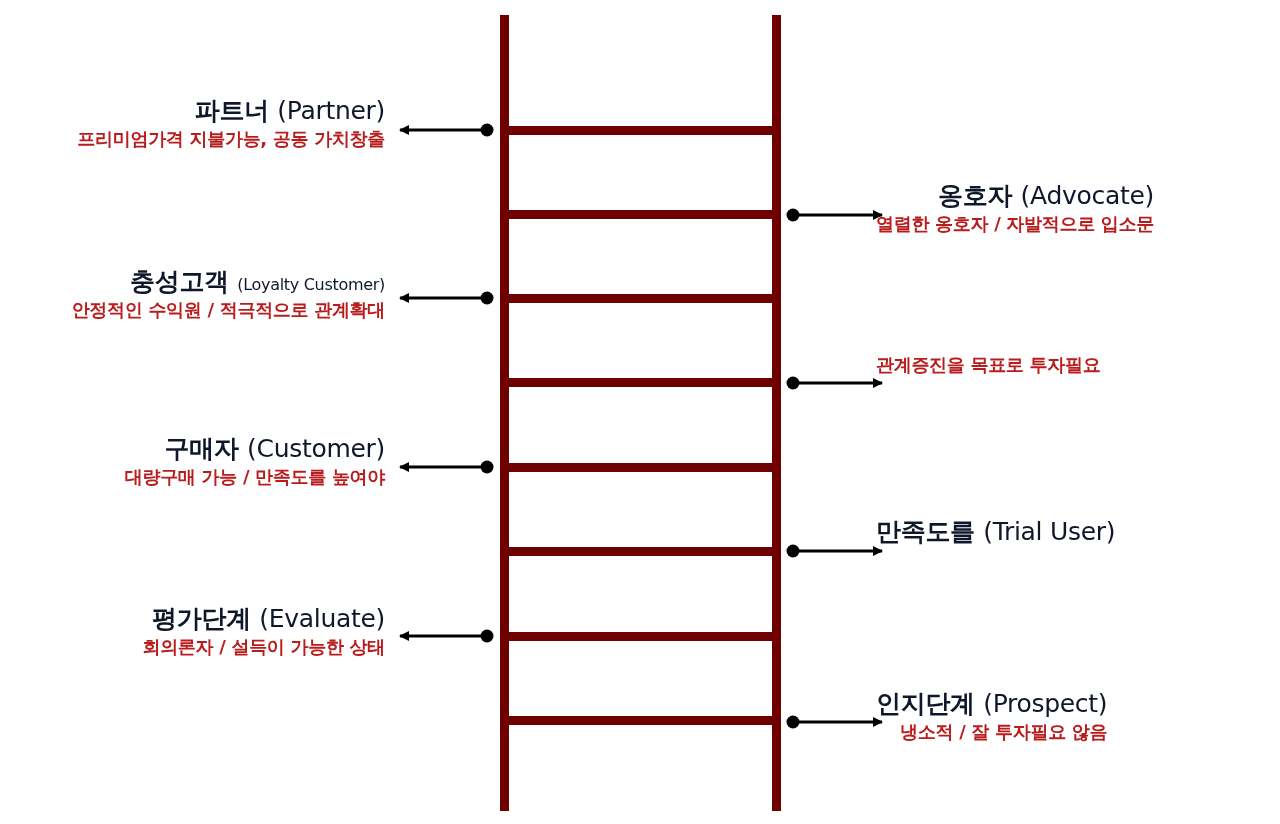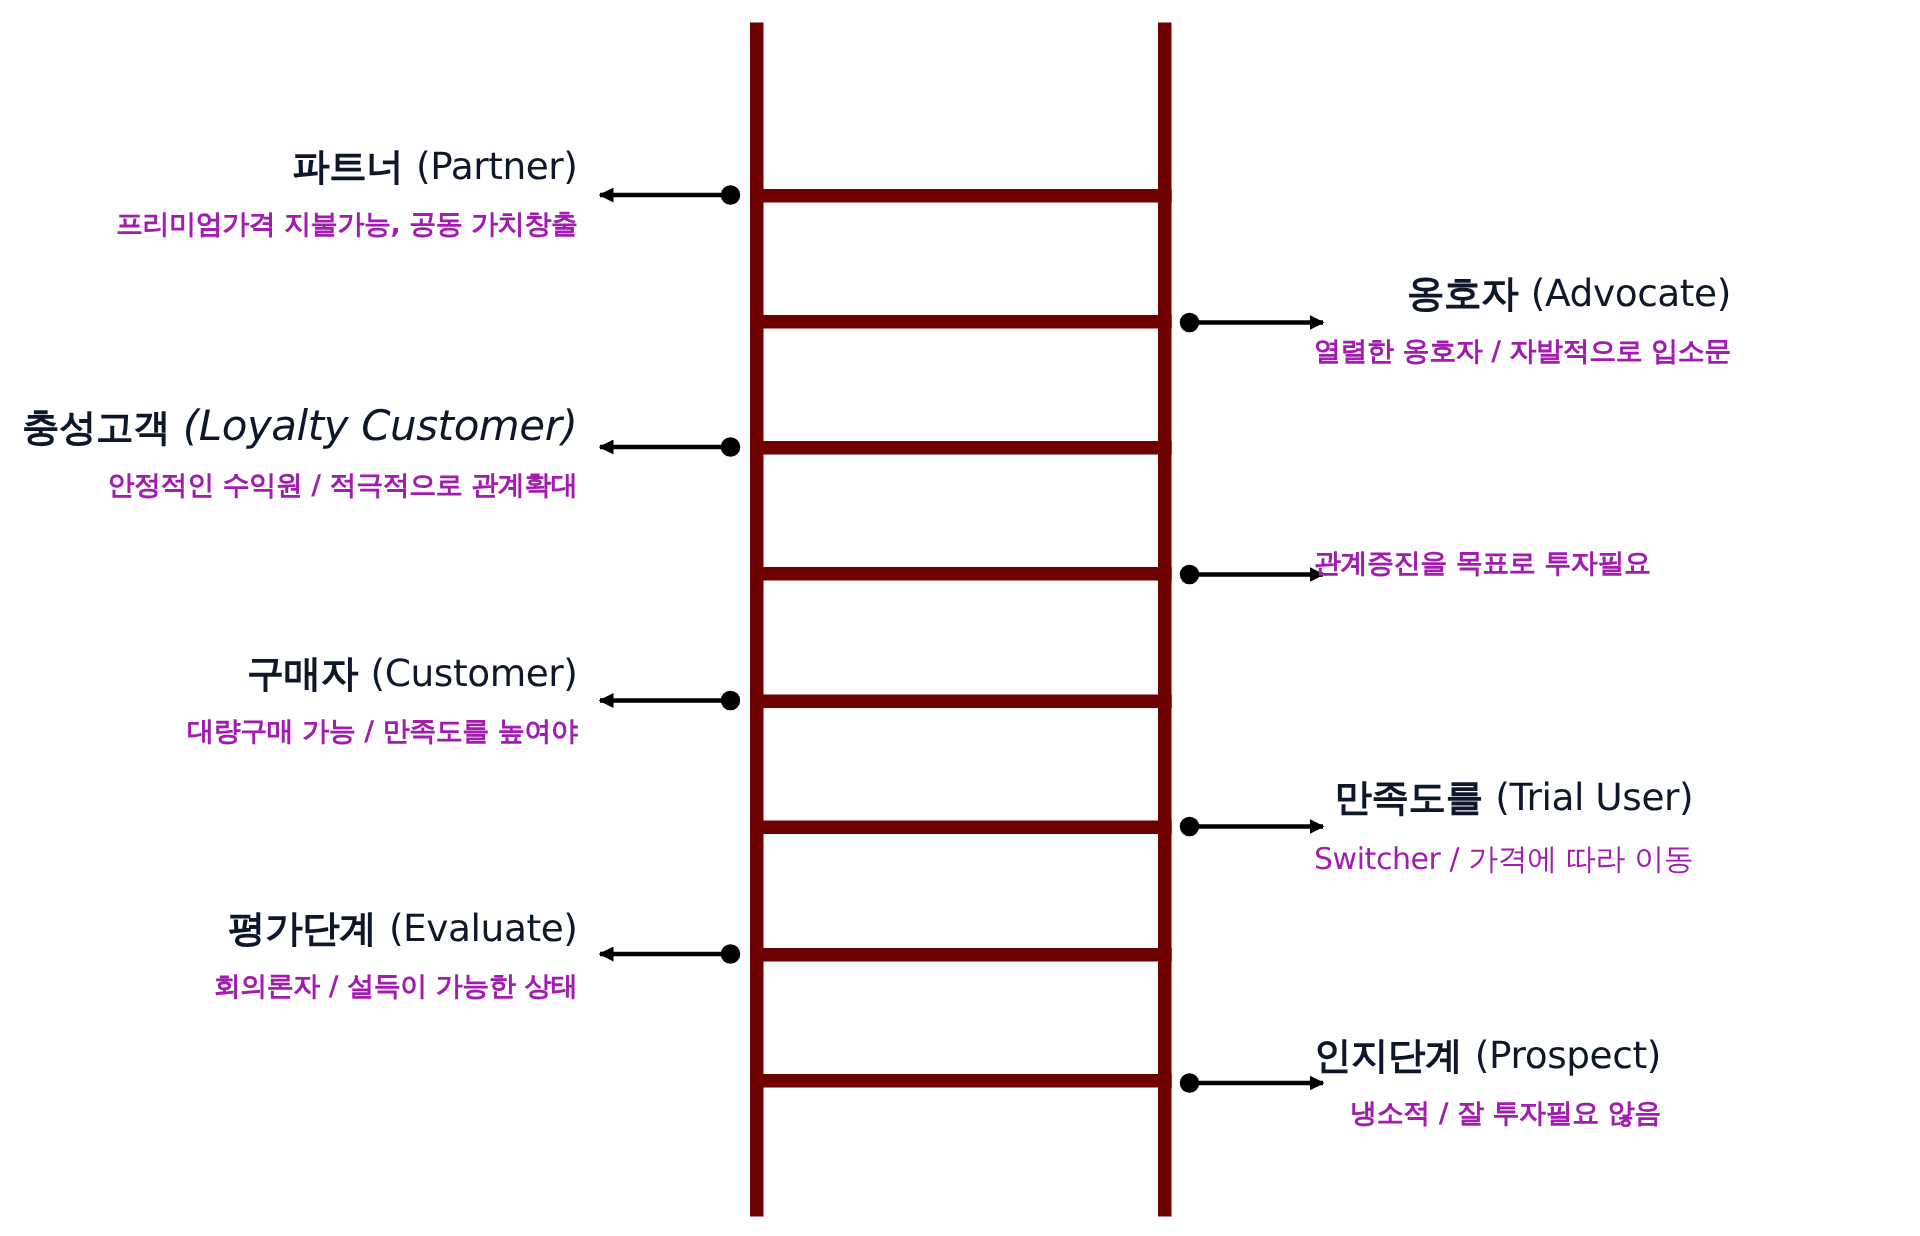--- a/index.html
+++ b/index.html
@@ -5,23 +5,23 @@
   html, body { margin:0; padding:0; }
   body { width:1280px; height:824px; background:#ffffff; position:relative; overflow:hidden;
          font-family:"DejaVu Sans", "Liberation Sans", sans-serif; }
   .rail { position:absolute; top:15px; height:796px; width:9px; background:#6e0000; }
   .rung { position:absolute; left:500px; width:281px; height:9px; background:#6e0000; }
   svg.conn { position:absolute; left:0; top:0; }
   .label { position:absolute; line-height:1.15; }
   .label.left { text-align:right; right:895px; }
   .label.right { text-align:right; left:876px; }
   .title { color:#0f172a; font-weight:bold; font-size:25px; white-space:nowrap; letter-spacing:-0.3px; }
-  .title .en-small { font-size:28px; font-weight:normal;font-style:italic; }
+  .title .en-small { font-size:16px; font-weight:normal; }
   .title .en { font-weight:normal; }
-  .desc { color:#a21caf; font-weight:bold; font-size:18px; white-space:nowrap; margin-top:14px; letter-spacing:-0.3px; }
+  .desc { color:#b91c1c; font-weight:bold; font-size:18px; white-space:nowrap; margin-top:3px; letter-spacing:-0.3px; }
 </style>
 </head>
 <body>
 
 <div>
   <div class="rail" style="left:500px"></div>
   <div class="rail" style="left:772px"></div>
   <div class="rung" style="top:126px"></div>
   <div class="rung" style="top:210px"></div>
   <div class="rung" style="top:294px"></div>
@@ -79,21 +79,20 @@
   <div class="desc">관계증진을 목표로 투자필요</div>
 </div>
 
 <div class="label left" style="top:435px">
   <div class="title"><span>구매자</span> <span class="en">(Customer)</span></div>
   <div class="desc">대량구매 가능 / 만족도를 높여야</div>
 </div>
 
 <div class="label right" style="top:518px">
   <div class="title"><span>만족도를</span> <span class="en">(Trial User)</span></div>
-  <div class="desc" style="font-weight:normal;font-size:20px">Switcher / 가격에 따라 이동</div>
 </div>
 
 <div class="label left" style="top:605px">
   <div class="title"><span>평가단계</span> <span class="en">(Evaluate)</span></div>
   <div class="desc">회의론자 / 설득이 가능한 상태</div>
 </div>
 
 <div class="label right" style="top:690px">
   <div class="title"><span>인지단계</span> <span class="en">(Prospect)</span></div>
   <div class="desc">냉소적 / 잘 투자필요 않음</div>

